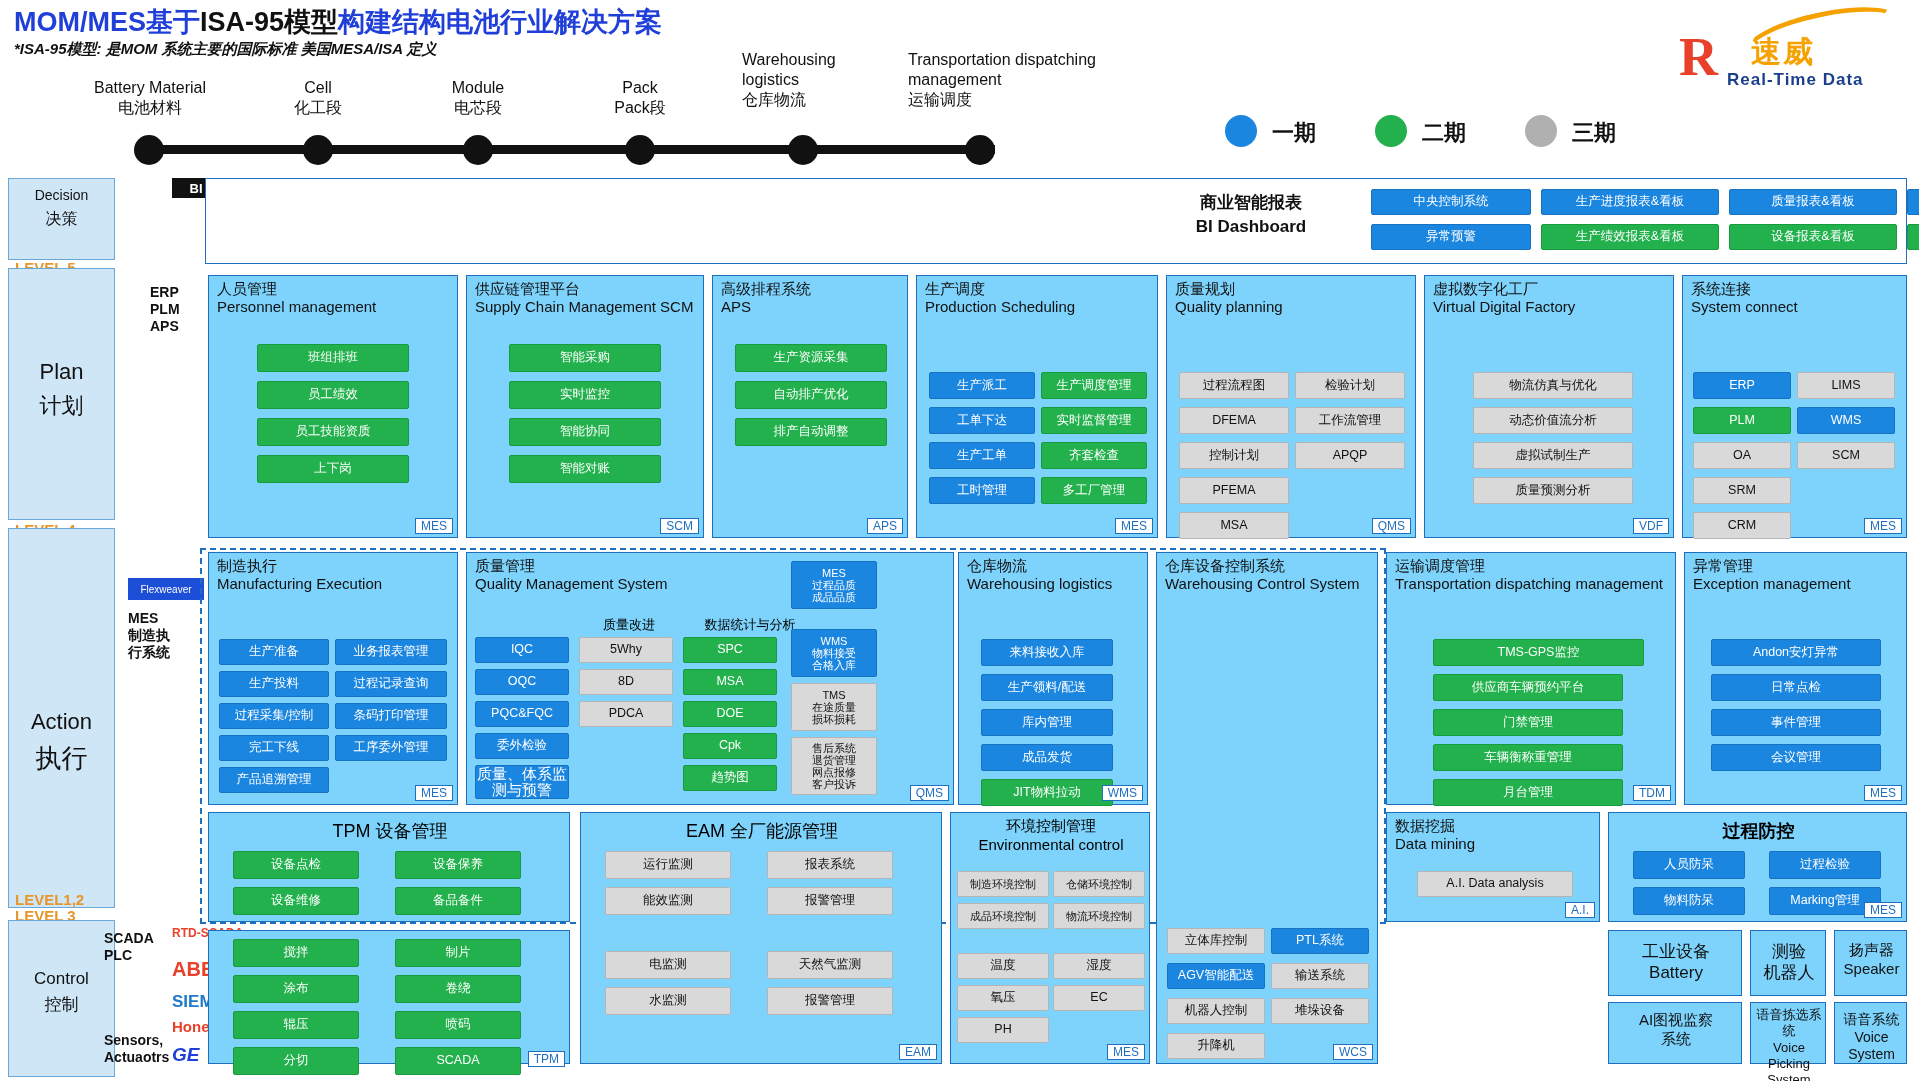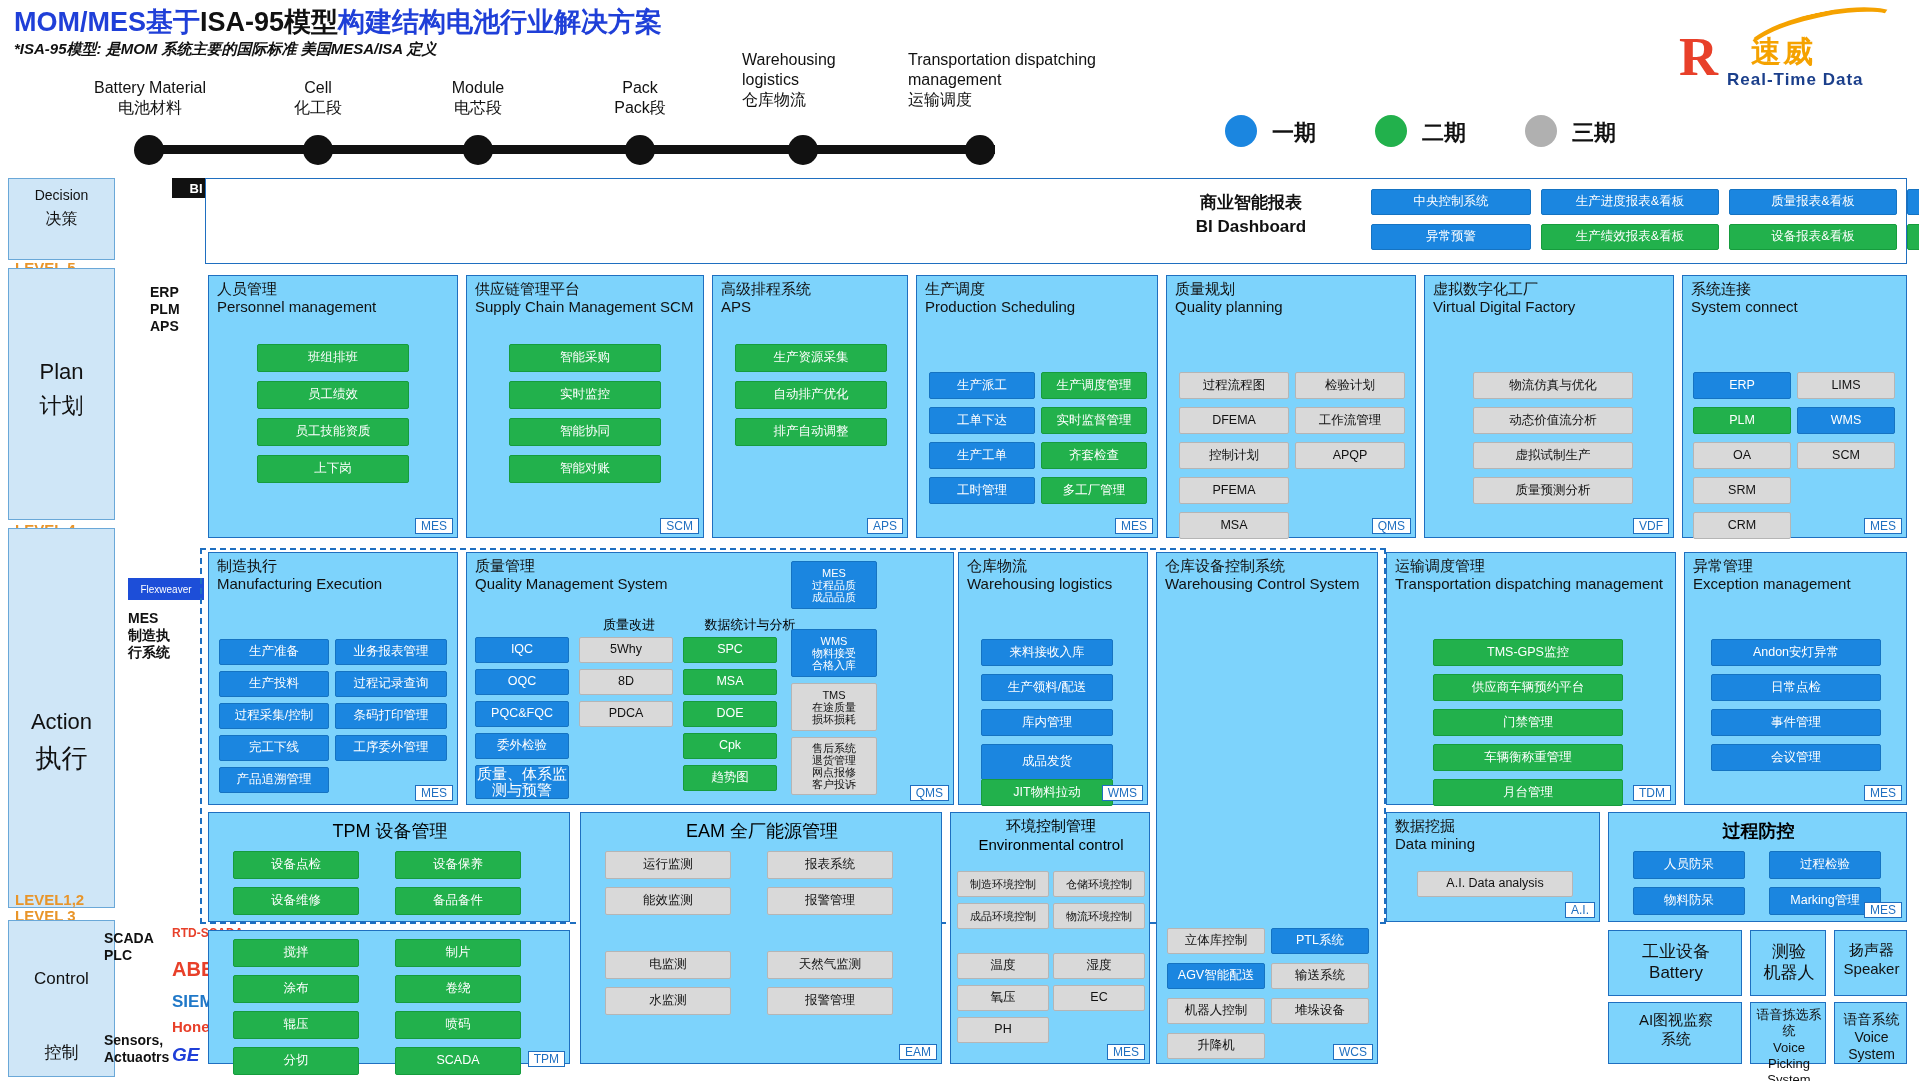--- a/index.html
+++ b/index.html
@@ -106,21 +106,21 @@
   <div class="lvl-title" style="top:122px;font-size:22px;">计划</div>
   <div class="lvl-num" style="top:252px;">LEVEL 4</div>
 </div>
 <div class="lvlbox" style="left:8px;top:528px;width:105px;height:378px;">
   <div class="lvl-title" style="top:180px;font-size:22px;">Action</div>
   <div class="lvl-title" style="top:212px;font-size:26px;">执行</div>
   <div class="lvl-num" style="top:378px;">LEVEL 3</div>
 </div>
 <div class="lvlbox" style="left:8px;top:920px;width:105px;height:155px;">
   <div class="lvl-title" style="top:48px;font-size:17px;">Control</div>
-  <div class="lvl-title" style="top:72px;font-size:17px;margin-top:48px;">控制</div>
+  <div class="lvl-title" style="top:72px;font-size:17px;">控制</div>
   <div class="lvl-num" style="top:-30px;">LEVEL1,2</div>
 </div>
 
 <div class="blackbox" style="left:172px;top:178px;width:48px;height:20px;background:#111;">
     <span style="color:#fff;font-size:13px;font-weight:bold;">BI</span>
   </div>
 <div class="sidelabel" style="left:150px;top:284px;white-space:pre-line;">ERP
 PLM
 APS</div>
 <div class="blackbox" style="left:128px;top:578px;width:76px;height:22px;">Flexweaver</div>
@@ -307,21 +307,21 @@
 </div>
 
 <div class="panel" style="left:958px;top:552px;width:190px;height:253px;">
   <div class="ptitle">
     <div>仓库物流</div>
     <div>Warehousing logistics</div>
   </div>
   <div class="chip c-blue" style="left:22px;top:86px;width:132px;height:27px;">来料接收入库</div>
   <div class="chip c-blue" style="left:22px;top:121px;width:132px;height:27px;">生产领料/配送</div>
   <div class="chip c-blue" style="left:22px;top:156px;width:132px;height:27px;">库内管理</div>
-  <div class="chip c-blue" style="left:22px;top:191px;width:132px;height:36px;text-align:center;">成品发货</div>
+  <div class="chip c-blue" style="left:22px;top:191px;width:132px;height:27px;text-align:center;">成品发货</div>
   <div class="chip c-green" style="left:22px;top:226px;width:132px;height:27px;">JIT物料拉动</div>
   <div class="tag">WMS</div>
 </div>
 
 <div class="panel" style="left:1156px;top:552px;width:222px;height:512px;">
   <div class="ptitle">
     <div>仓库设备控制系统</div>
     <div>Warehousing Control System</div>
   </div>
   <div class="chip c-gray" style="left:10px;top:375px;width:98px;height:26px;">立体库控制</div>
@@ -332,21 +332,21 @@
   <div class="chip c-gray" style="left:114px;top:445px;width:98px;height:26px;">堆垛设备</div>
   <div class="chip c-gray" style="left:10px;top:480px;width:98px;height:26px;">升降机</div>
   <div class="tag">WCS</div>
 </div>
 
 <div class="panel" style="left:1386px;top:552px;width:290px;height:253px;">
   <div class="ptitle">
     <div>运输调度管理</div>
     <div>Transportation dispatching management</div>
   </div>
-  <div class="chip c-green" style="left:46px;top:86px;width:190px;height:27px;">TMS-GPS监控</div>
+  <div class="chip c-green" style="left:46px;top:86px;width:211px;height:27px;">TMS-GPS监控</div>
   <div class="chip c-green" style="left:46px;top:121px;width:190px;height:27px;">供应商车辆预约平台</div>
   <div class="chip c-green" style="left:46px;top:156px;width:190px;height:27px;">门禁管理</div>
   <div class="chip c-green" style="left:46px;top:191px;width:190px;height:27px;">车辆衡称重管理</div>
   <div class="chip c-green" style="left:46px;top:226px;width:190px;height:27px;">月台管理</div>
   <div class="tag">TDM</div>
 </div>
 
 <div class="panel" style="left:1684px;top:552px;width:223px;height:253px;">
   <div class="ptitle">
     <div>异常管理</div>

